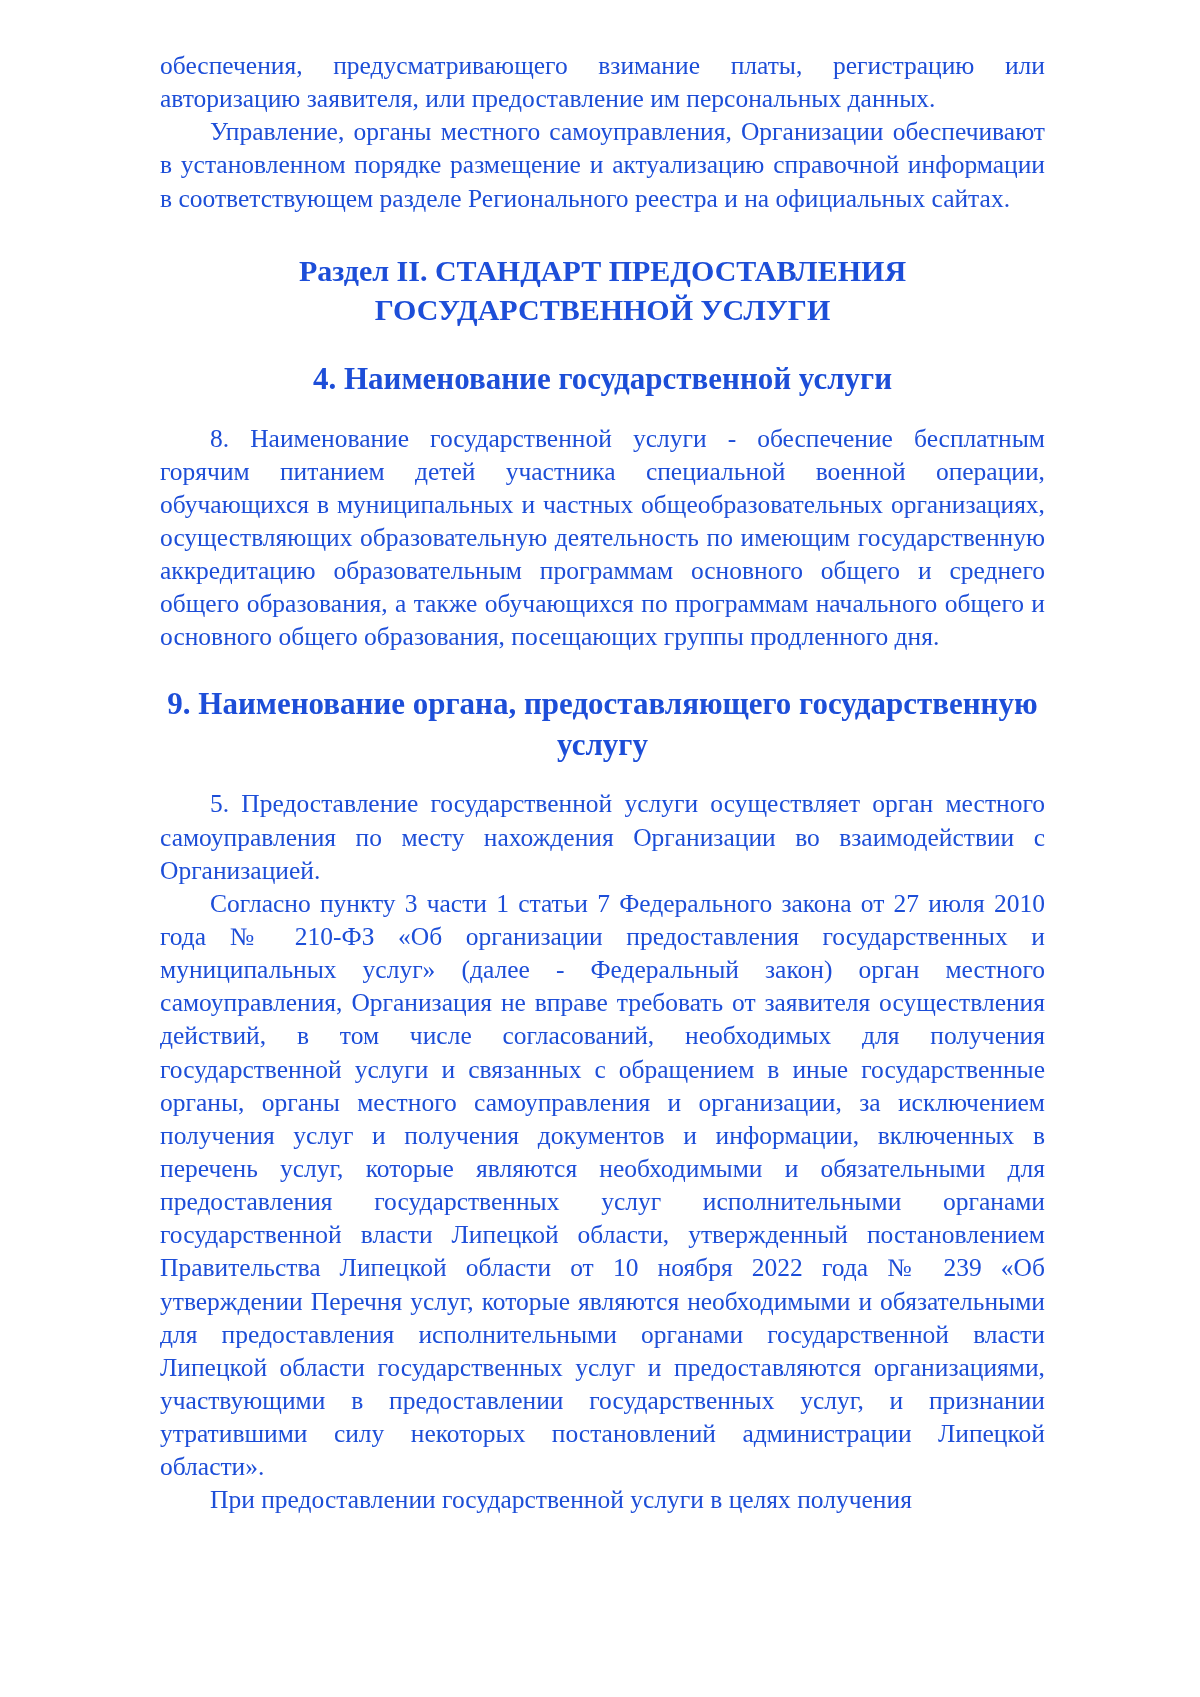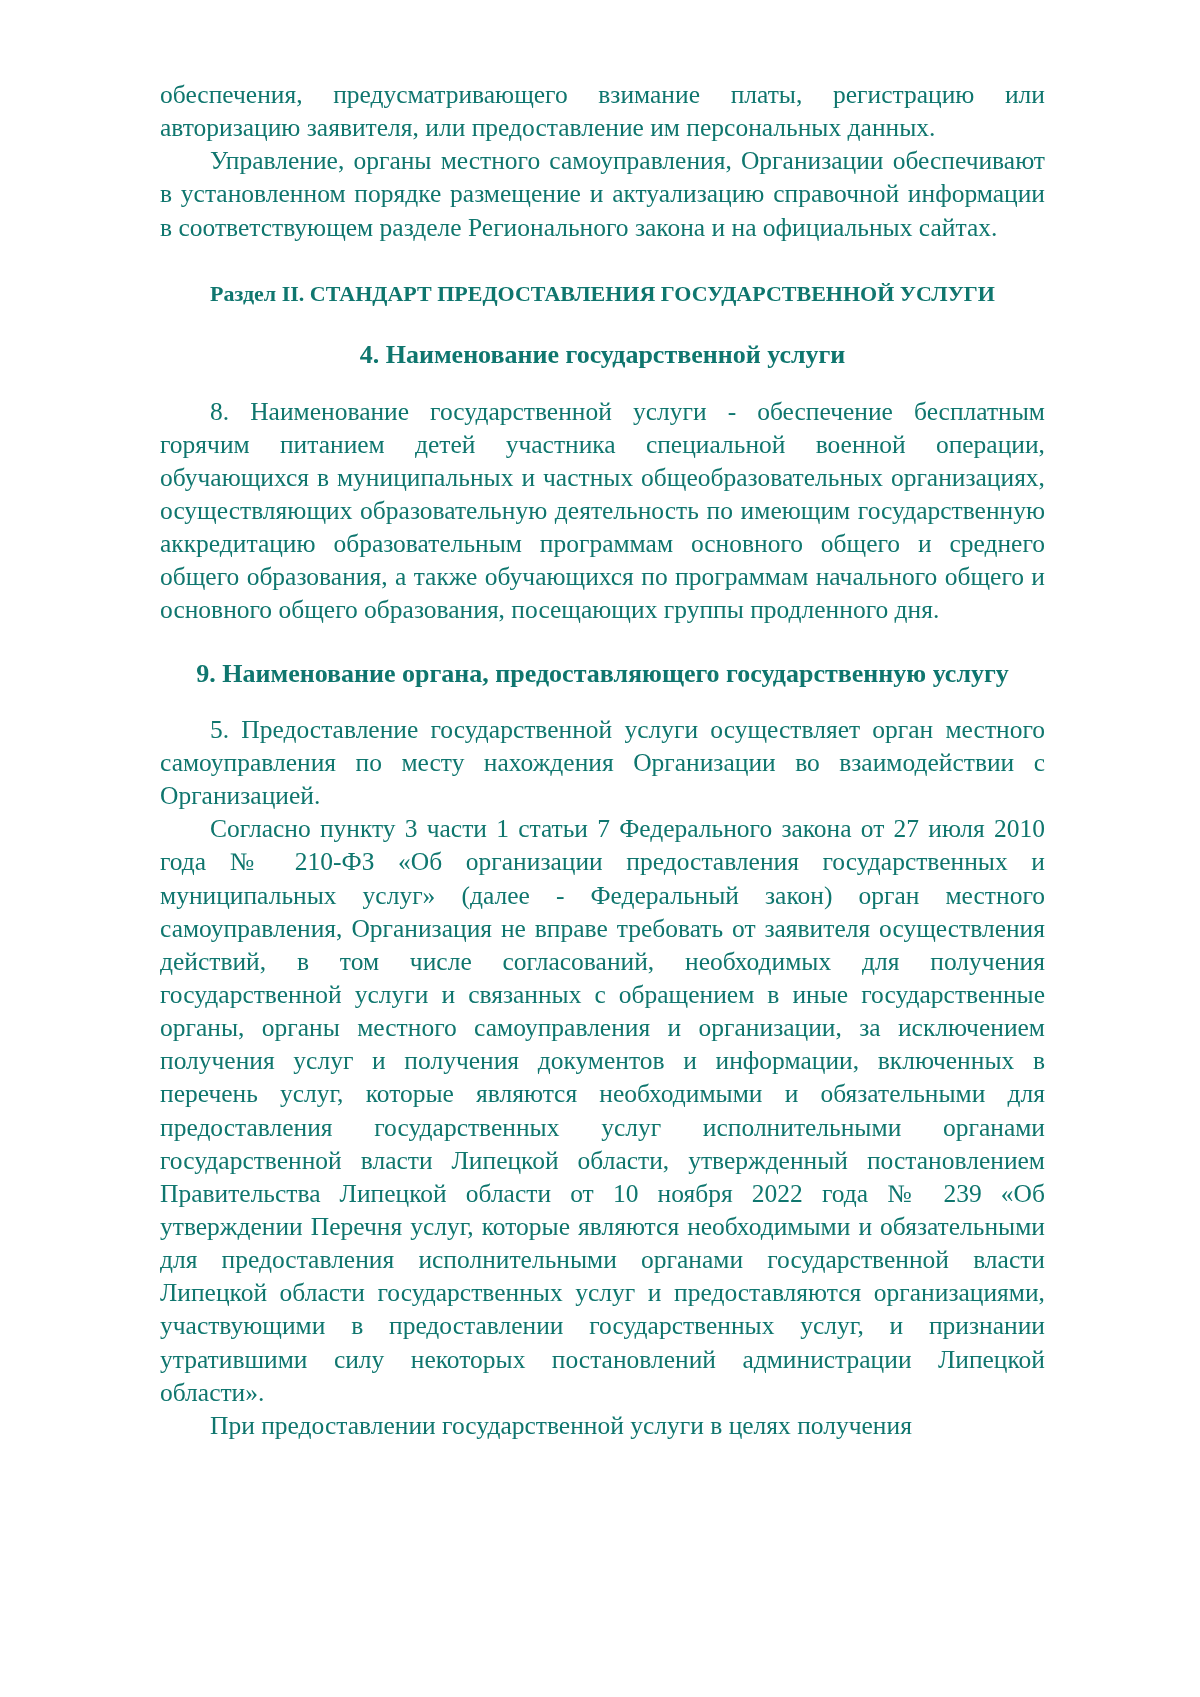--- a/index.html
+++ b/index.html
@@ -6,60 +6,60 @@
     margin: 0;
     padding: 0;
     background: #ffffff;
   }
   .page {
     width: 1200px;
     height: 1697px;
     background: #ffffff;
     position: relative;
     box-sizing: border-box;
-    padding: 78px 155px 60px 160px;
+    padding: 49px 155px 60px 160px;
     font-family: "Liberation Serif", serif;
-    color: #0f766e;
+    color: #1d4ed8;
   }
   .doc-body {
     font-size: 25.5px;
     line-height: 1.30;
     text-align: justify;
     text-justify: inter-word;
   }
   p.para {
     margin: 0;
     text-indent: 50px;
     text-align: justify;
   }
   p.para.no-indent {
     text-indent: 0;
   }
   h2.section-title {
-    font-size: 22px;
+    font-size: 30px;
     font-weight: bold;
     text-align: center;
     margin: 36px 30px 24px 30px;
     line-height: 1.30;
   }
   h3.subsection-title {
-    font-size: 26px;
+    font-size: 31px;
     font-weight: bold;
     text-align: center;
     margin: 30px 0 22px 0;
     line-height: 1.32;
   }
 </style>
 </head>
 <body>
 
 <div class="page">
   <div class="doc-body" id="doc-body">
       <p class="para no-indent">обеспечения, предусматривающего взимание платы, регистрацию или авторизацию заявителя, или предоставление им персональных данных.</p>
-      <p class="para">Управление, органы местного самоуправления, Организации обеспечивают в установленном порядке размещение и актуализацию справочной информации в соответствующем разделе Регионального закона и на официальных сайтах.</p>
+      <p class="para">Управление, органы местного самоуправления, Организации обеспечивают в установленном порядке размещение и актуализацию справочной информации в соответствующем разделе Регионального реестра и на официальных сайтах.</p>
       <h2 class="section-title">Раздел II. СТАНДАРТ ПРЕДОСТАВЛЕНИЯ ГОСУДАРСТВЕННОЙ УСЛУГИ</h2>
       <h3 class="subsection-title">4. Наименование государственной услуги</h3>
       <p class="para">8. Наименование государственной услуги - обеспечение бесплатным горячим питанием детей участника специальной военной операции, обучающихся в муниципальных и частных общеобразовательных организациях, осуществляющих образовательную деятельность по имеющим государственную аккредитацию образовательным программам основного общего и среднего общего образования, а также обучающихся по программам начального общего и основного общего образования, посещающих группы продленного дня.</p>
       <h3 class="subsection-title">9. Наименование органа, предоставляющего государственную услугу</h3>
       <p class="para">5. Предоставление государственной услуги осуществляет орган местного самоуправления по месту нахождения Организации во взаимодействии с Организацией.</p>
       <p class="para">Согласно пункту 3 части 1 статьи 7 Федерального закона от 27 июля 2010 года № 210-ФЗ «Об организации предоставления государственных и муниципальных услуг» (далее - Федеральный закон) орган местного самоуправления, Организация не вправе требовать от заявителя осуществления действий, в том числе согласований, необходимых для получения государственной услуги и связанных с обращением в иные государственные органы, органы местного самоуправления и организации, за исключением получения услуг и получения документов и информации, включенных в перечень услуг, которые являются необходимыми и обязательными для предоставления государственных услуг исполнительными органами государственной власти Липецкой области, утвержденный постановлением Правительства Липецкой области от 10 ноября 2022 года № 239 «Об утверждении Перечня услуг, которые являются необходимыми и обязательными для предоставления исполнительными органами государственной власти Липецкой области государственных услуг и предоставляются организациями, участвующими в предоставлении государственных услуг, и признании утратившими силу некоторых постановлений администрации Липецкой области».</p>
       <p class="para">При предоставлении государственной услуги в целях получения</p>
     </div>
 </div>
 

